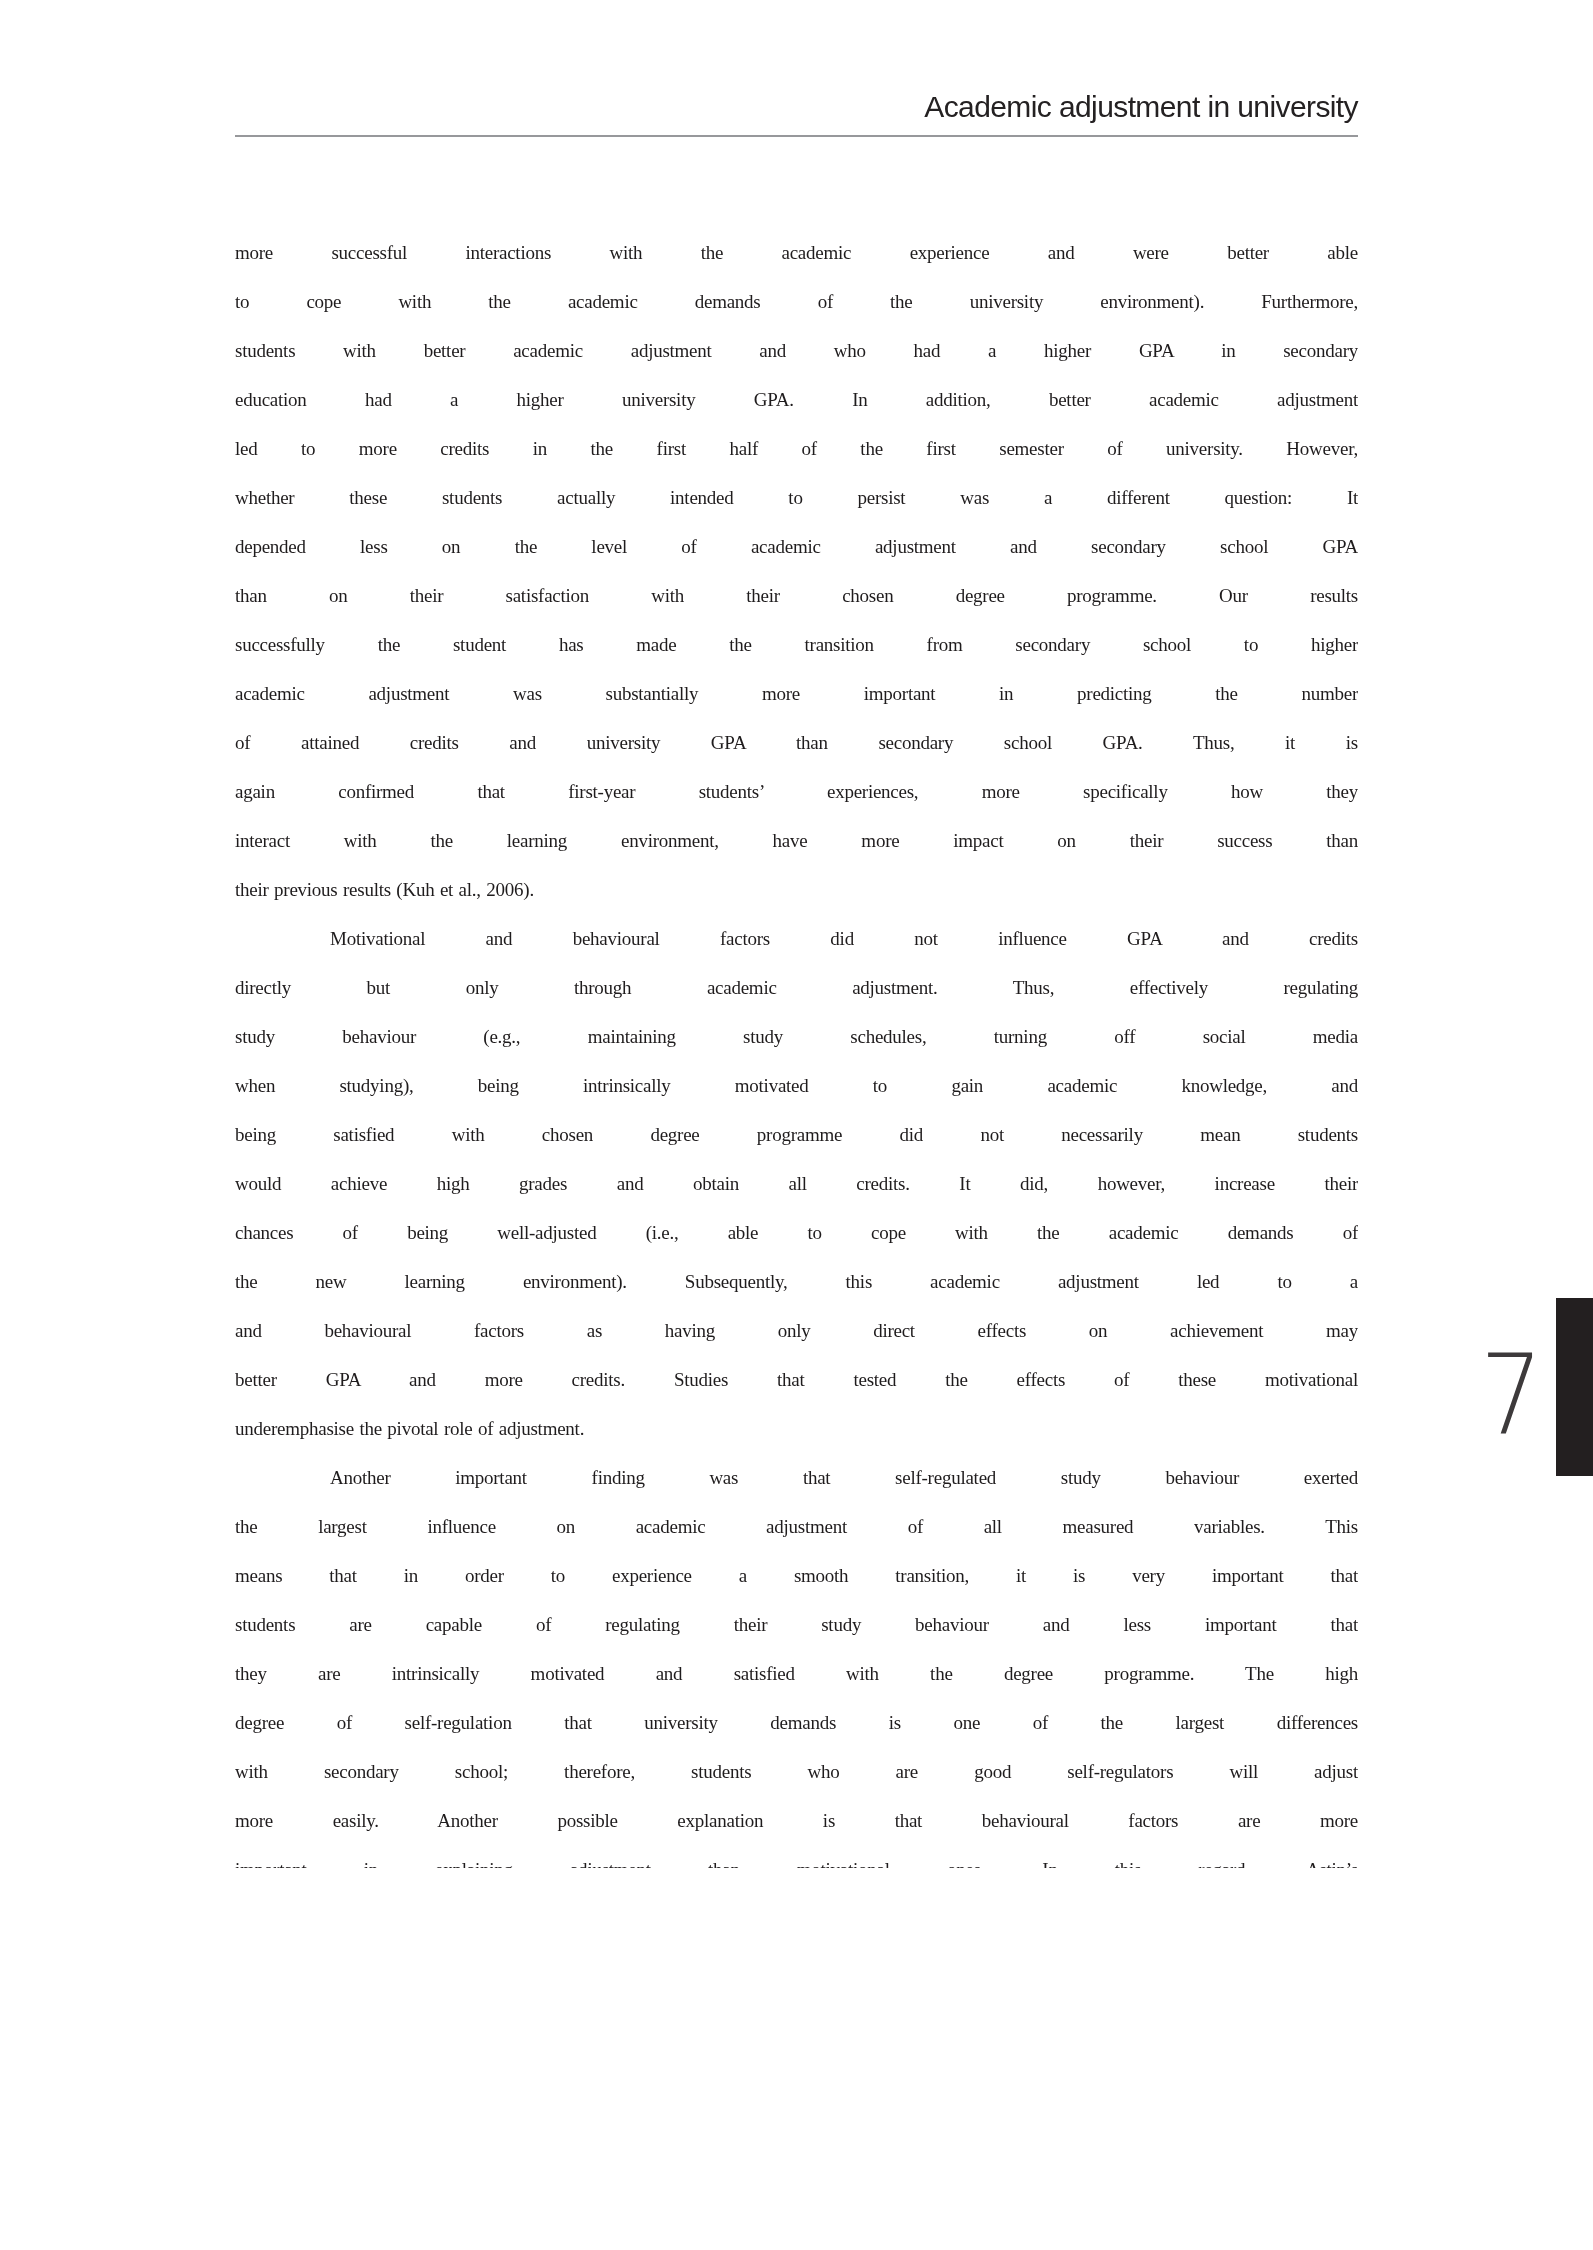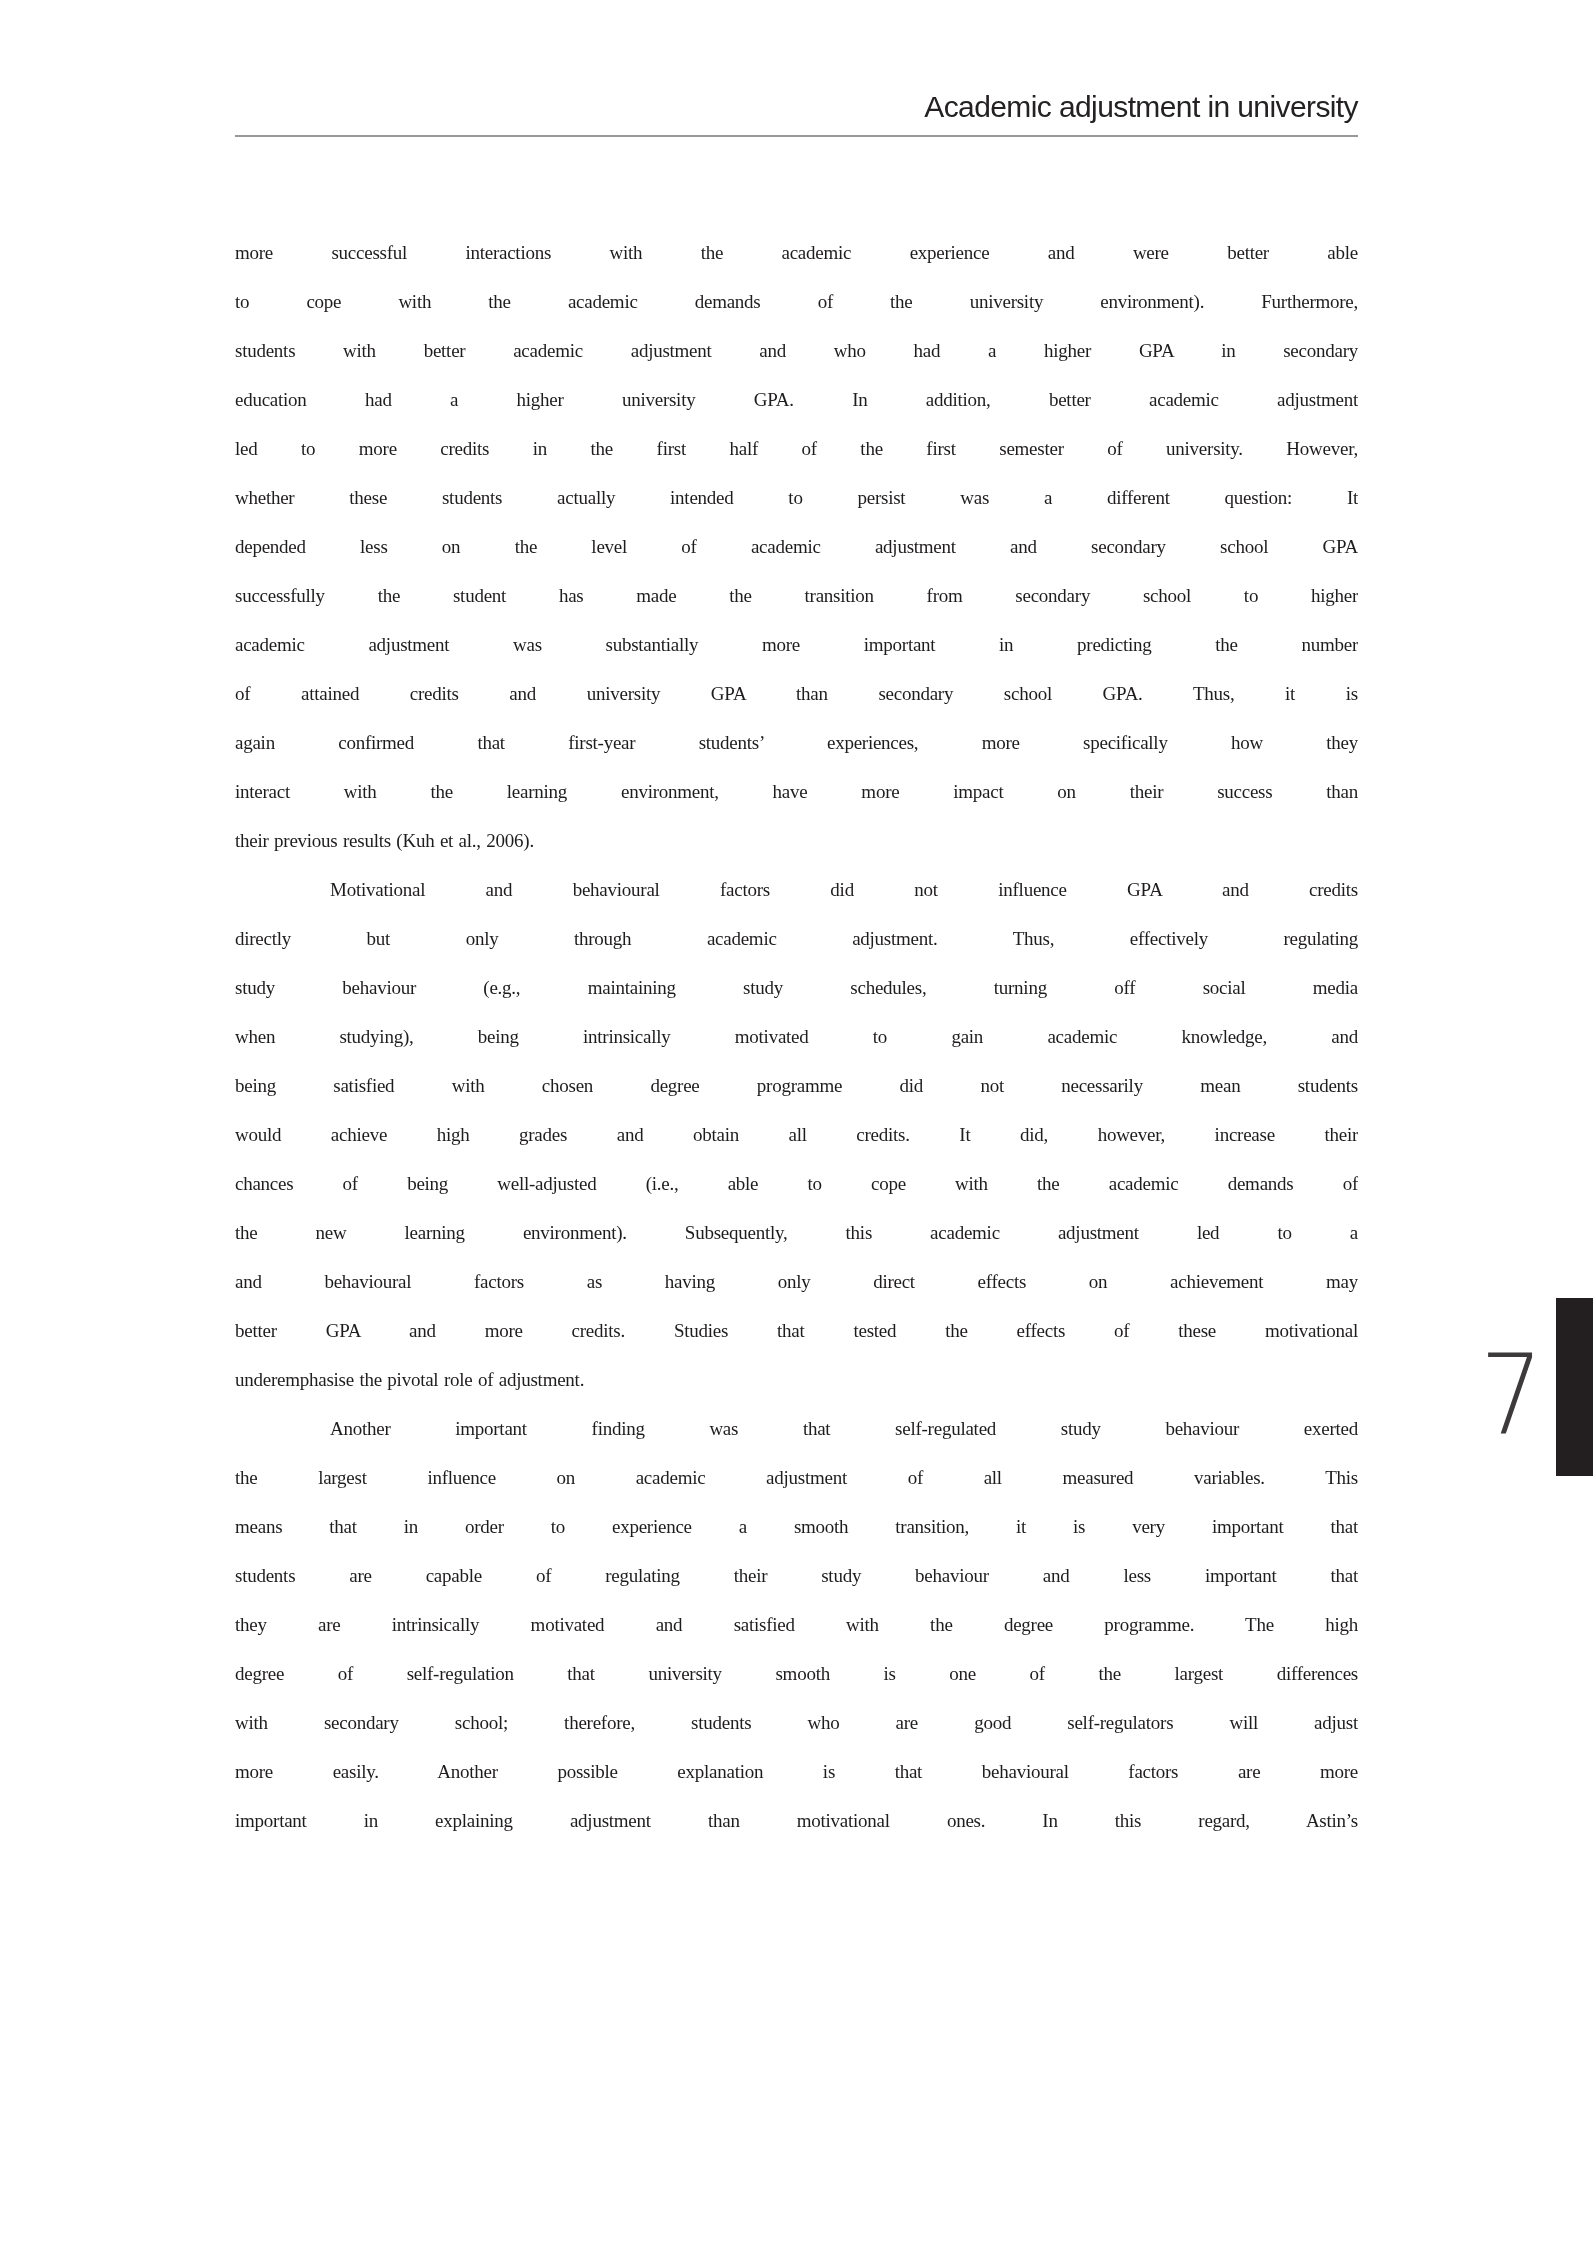--- a/index.html
+++ b/index.html
@@ -100,20 +100,21 @@
 
   <main class="body-text">
       <div class="para">
         <div class="line">more successful interactions with the academic experience and were better able</div>
         <div class="line">to cope with the academic demands of the university environment). Furthermore,</div>
         <div class="line">students with better academic adjustment and who had a higher GPA in secondary</div>
         <div class="line">education had a higher university GPA. In addition, better academic adjustment</div>
         <div class="line">led to more credits in the first half of the first semester of university. However,</div>
         <div class="line">whether these students actually intended to persist was a different question: It</div>
         <div class="line">depended less on the level of academic adjustment and secondary school GPA</div>
+        <div class="line">than on their satisfaction with their chosen degree programme. Our results</div>
         <div class="line">successfully the student has made the transition from secondary school to higher</div>
         <div class="line">academic adjustment was substantially more important in predicting the number</div>
         <div class="line">of attained credits and university GPA than secondary school GPA. Thus, it is</div>
         <div class="line">again confirmed that first-year students’ experiences, more specifically how they</div>
         <div class="line">interact with the learning environment, have more impact on their success than</div>
         <div class="line flush">their previous results (Kuh et al., 2006).</div>
       </div>
       <div class="para">
         <div class="line indent">Motivational and behavioural factors did not influence GPA and credits</div>
         <div class="line">directly but only through academic adjustment. Thus, effectively regulating</div>
@@ -126,21 +127,21 @@
         <div class="line">and behavioural factors as having only direct effects on achievement may</div>
         <div class="line">better GPA and more credits. Studies that tested the effects of these motivational</div>
         <div class="line flush">underemphasise the pivotal role of adjustment.</div>
       </div>
       <div class="para">
         <div class="line indent">Another important finding was that self-regulated study behaviour exerted</div>
         <div class="line">the largest influence on academic adjustment of all measured variables. This</div>
         <div class="line">means that in order to experience a smooth transition, it is very important that</div>
         <div class="line">students are capable of regulating their study behaviour and less important that</div>
         <div class="line">they are intrinsically motivated and satisfied with the degree programme. The high</div>
-        <div class="line">degree of self-regulation that university smooth is one of the largest differences</div>
+        <div class="line">degree of self-regulation that university demands is one of the largest differences</div>
         <div class="line">with secondary school; therefore, students who are good self-regulators will adjust</div>
         <div class="line">more easily. Another possible explanation is that behavioural factors are more</div>
         <div class="line">important in explaining adjustment than motivational ones. In this regard, Astin’s</div>
       </div>
     </main>
 
   <span class="chapter-number">7</span>
 
   <div class="chapter-tab-block"></div>
 

